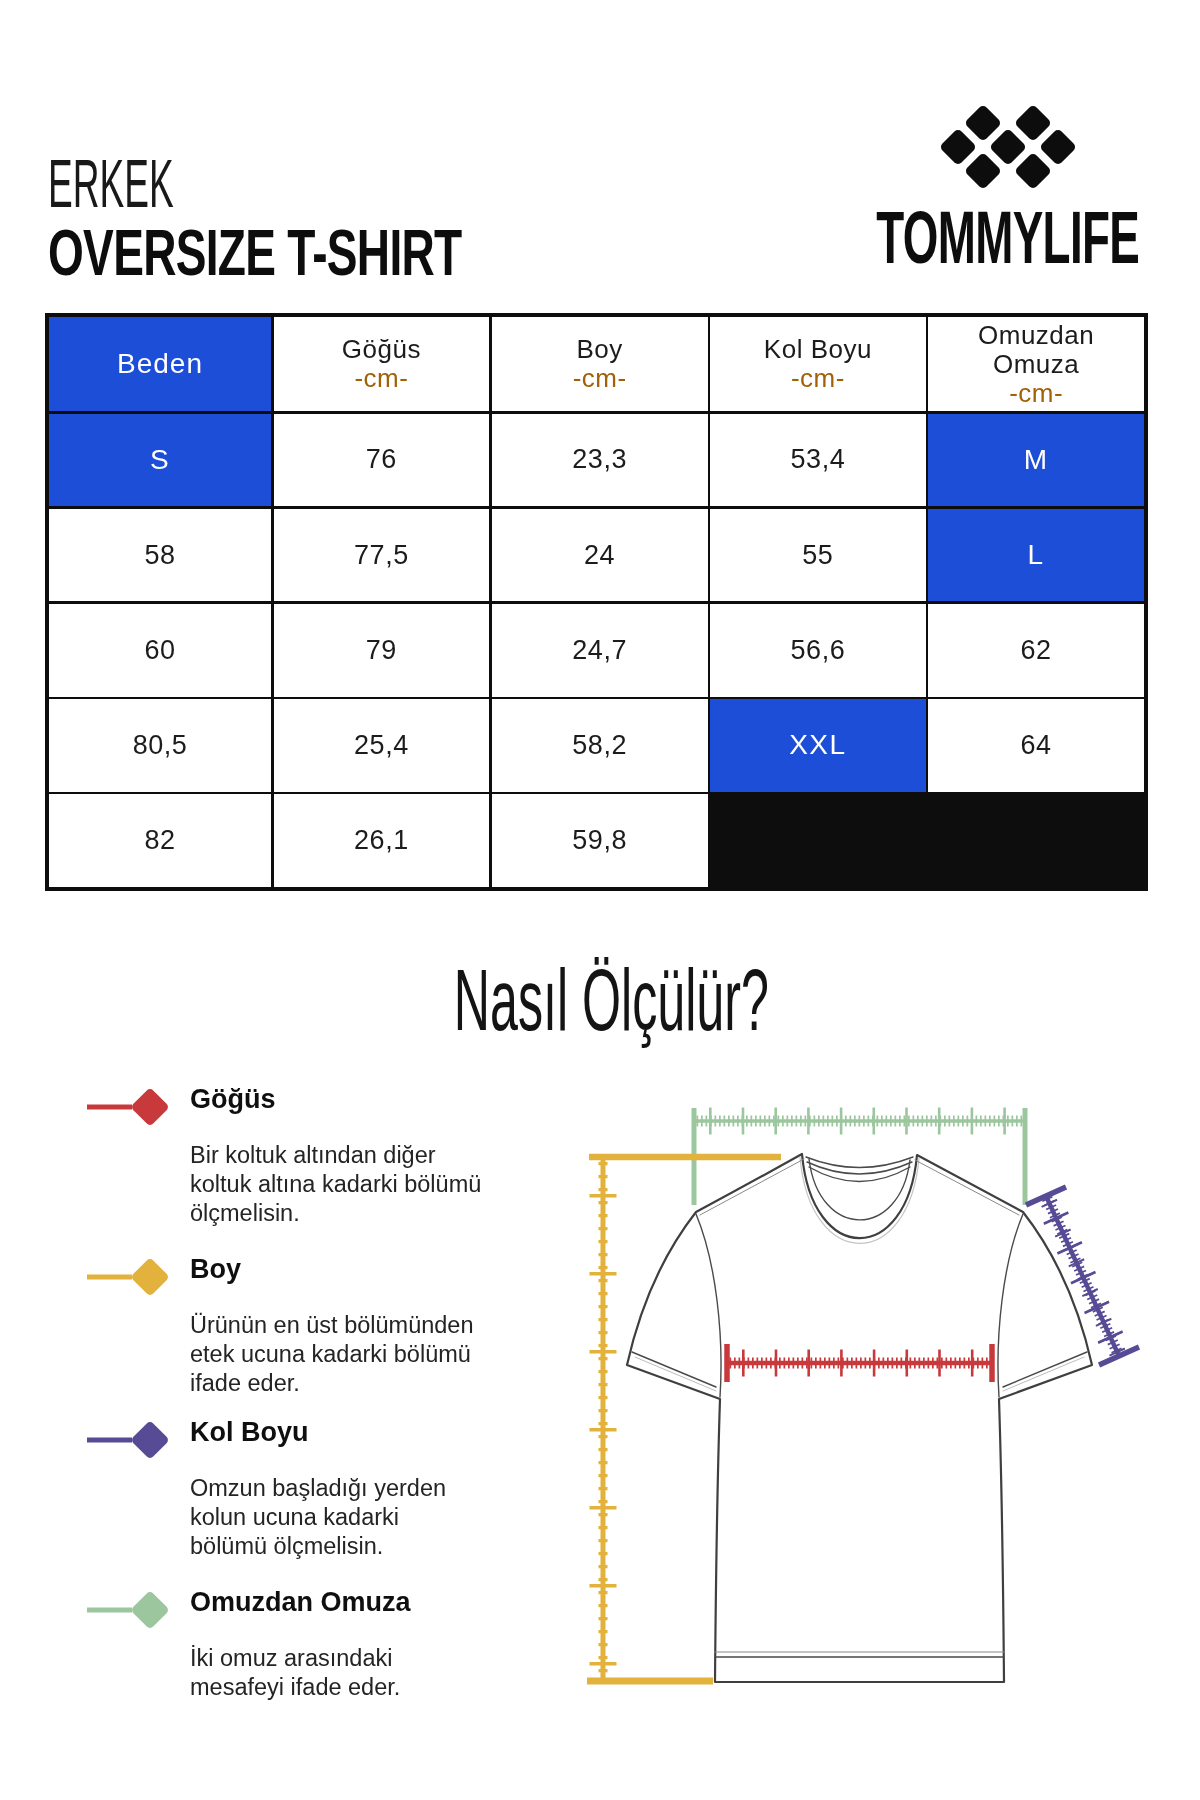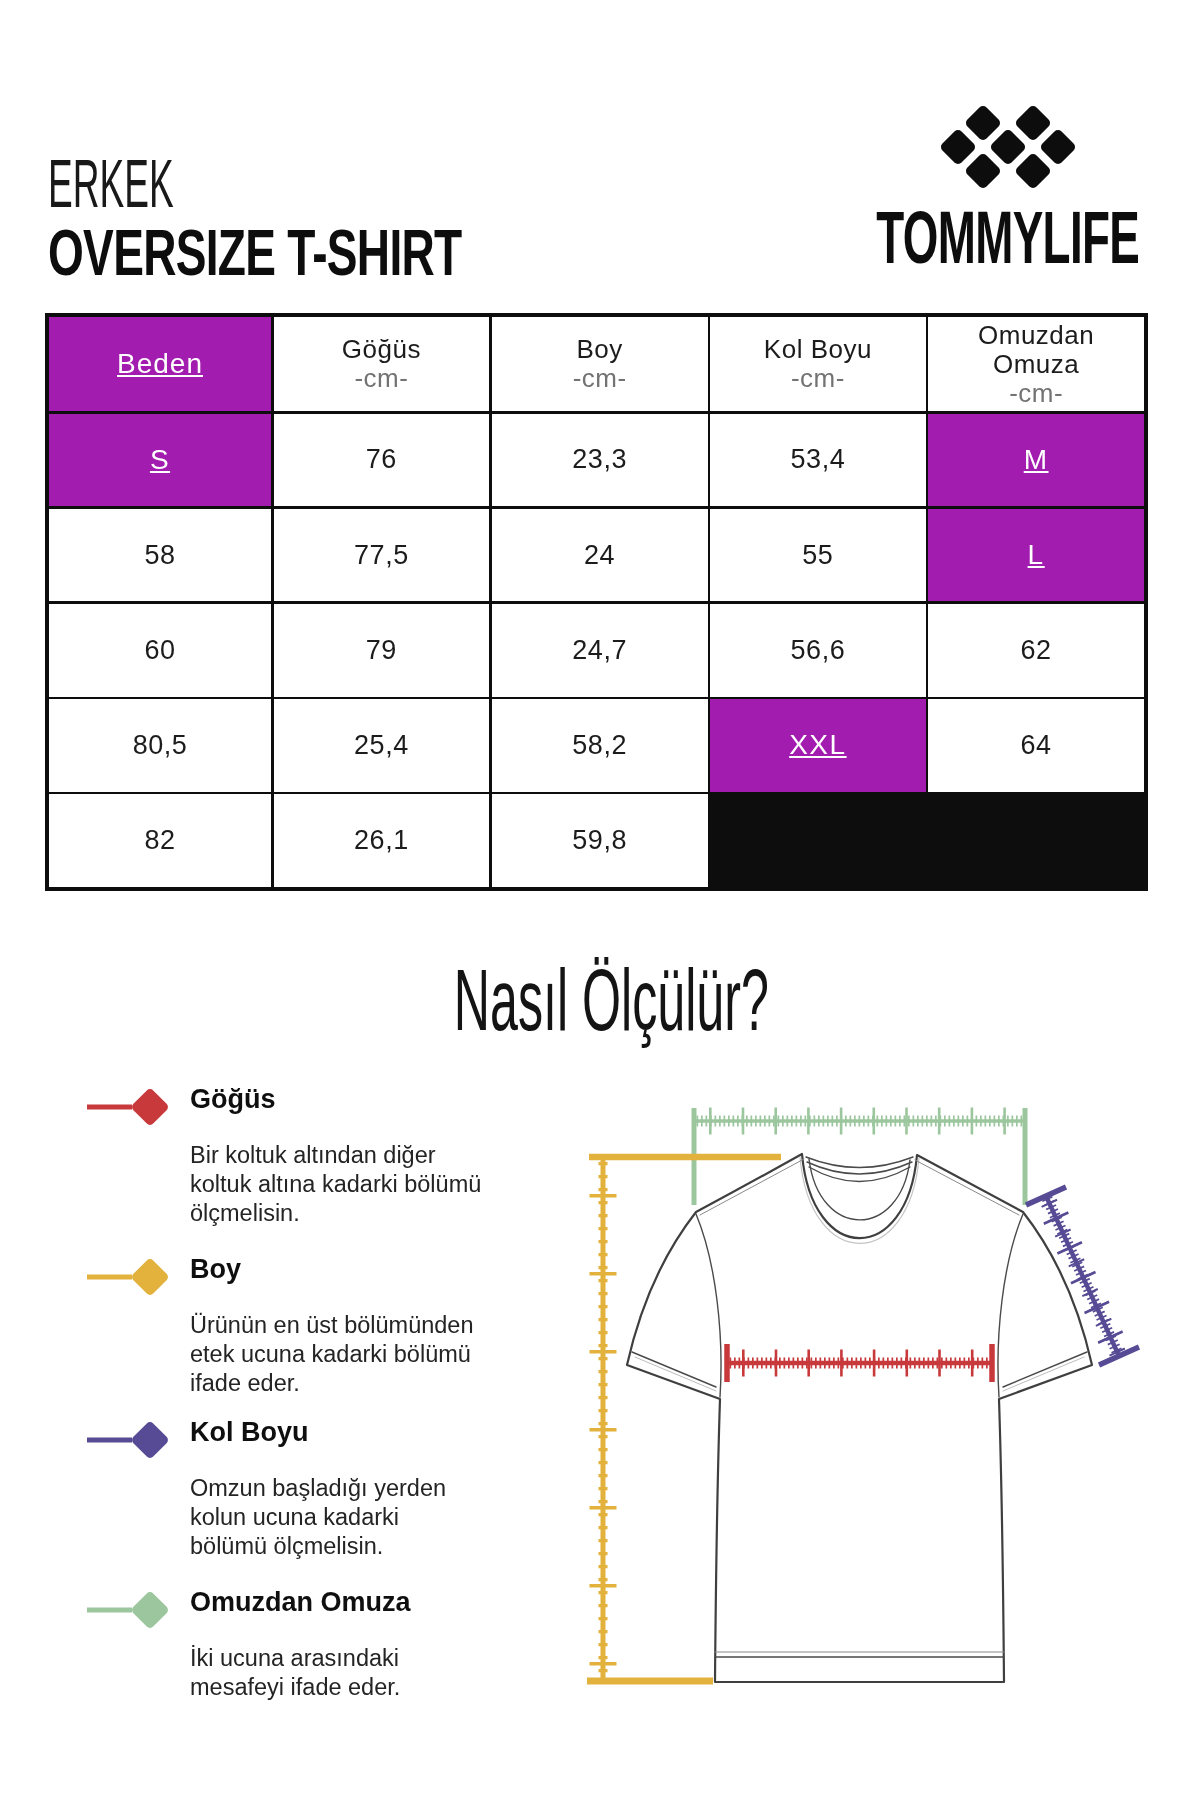--- a/index.html
+++ b/index.html
@@ -16,24 +16,24 @@
     transform:scaleX(0.61);transform-origin:right top;white-space:nowrap;letter-spacing:-1px;}
   .brand-logo{position:absolute;left:930px;top:95px;}
 
   
   .size-table{position:absolute;left:45px;top:313px;width:1103px;height:578px;
     box-sizing:border-box;border:4px solid #0d0d0d;background:#0d0d0d;
     display:grid;grid-template-columns:222px 1fr 1fr 1fr 1fr;
     grid-template-rows:94px repeat(5,1fr);gap:2.5px;}
   .cell{background:#ffffff;display:flex;flex-direction:column;align-items:center;
     justify-content:center;text-align:center;}
-  .cell.dark{background:#a21caf;color:#ffffff;text-decoration:underline;}
+  .cell.dark{background:#1d4ed8;color:#ffffff;}
   .corner-label{font-size:28px;letter-spacing:1px;}
   .col-label{font-size:26px;line-height:29px;letter-spacing:0.5px;max-width:175px;color:#1c1c1c;}
-  .col-unit{font-size:26px;line-height:29px;letter-spacing:0.5px;color:#737373;}
+  .col-unit{font-size:26px;line-height:29px;letter-spacing:0.5px;color:#a16207;}
   .size-label{font-size:28px;letter-spacing:1.5px;}
   .value{font-size:27px;letter-spacing:0.5px;color:#1c1c1c;}
 
   
   .htm-title-row{position:absolute;left:0;top:952px;width:1200px;text-align:center;padding-left:11px;}
   .htm-title{display:inline-block;font-size:88px;font-weight:400;line-height:1.1;color:#141414;
     transform:scaleX(0.57);transform-origin:center top;white-space:nowrap;}
 
   .legend-item{position:absolute;left:84px;width:430px;}
   .legend-icon{position:absolute;left:0;top:-6px;}
@@ -203,21 +203,21 @@
   </div>
 </div>
 
 <div class="legend-item" style="top:1586px">
   <svg class="legend-icon" width="92" height="60" viewBox="0 0 92 60">
     <line x1="3" y1="30" x2="48" y2="30" stroke-width="5" stroke="#9CC69D"></line>
     <rect x="-14" y="-14" width="28" height="28" rx="4.5" transform="translate(66 30) rotate(45)" fill="#9CC69D"></rect>
   </svg>
   <div class="legend-text">
     <div class="legend-name">Omuzdan Omuza</div>
-    <div class="legend-desc">İki ucuna arasındaki
+    <div class="legend-desc">İki omuz arasındaki
 mesafeyi ifade eder.</div>
   </div>
 </div>
 
 <svg class="diagram" width="660" height="660" viewBox="540 1060 660 660">
 
   <g fill="#ffffff" stroke="#3f3f3f" stroke-width="2.2" stroke-linejoin="round" stroke-linecap="round">
     <path d="M 696 1212
              Q 750 1183 802 1154
              C 812 1266 907 1266 917 1155

